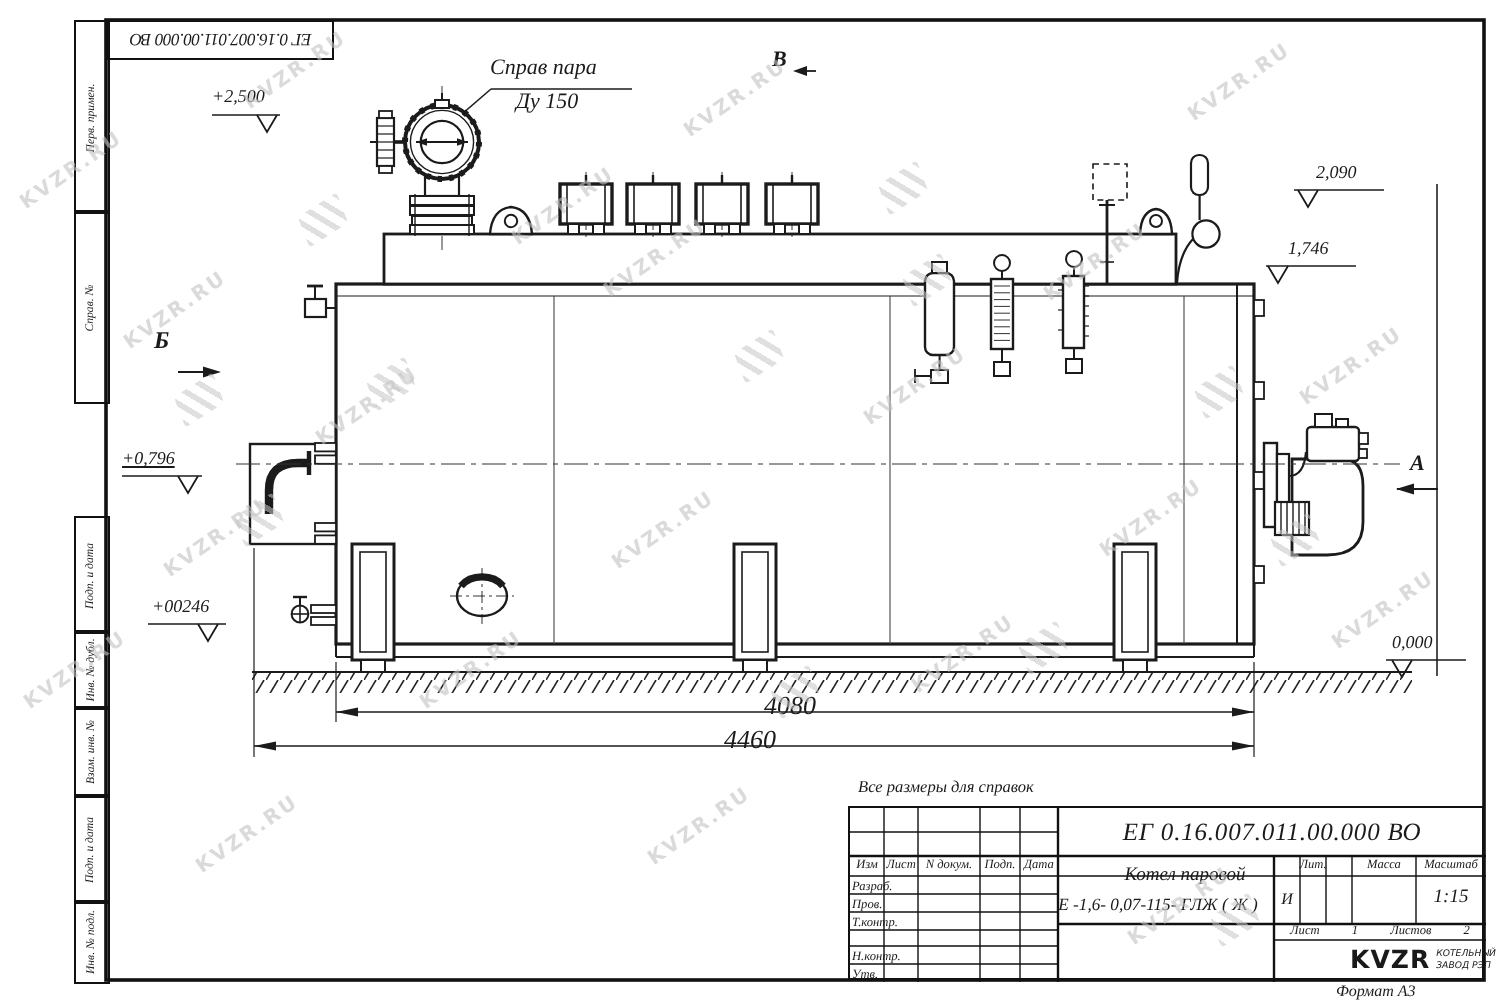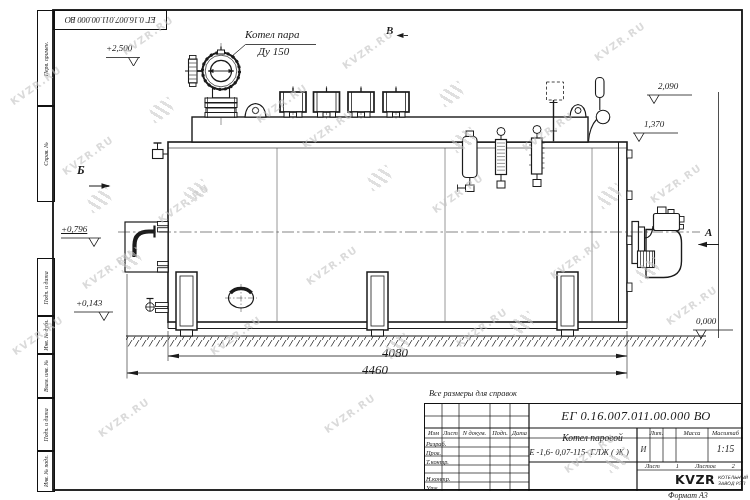--- a/index.html
+++ b/index.html
@@ -327,28 +327,28 @@
   <div class="mbox" style="top:353px;height:44px;">
       <span>Взам. инв. №</span>
     </div>
   <div class="mbox" style="top:397px;height:53px;">
       <span>Подп. и дата</span>
     </div>
   <div class="mbox" style="top:450px;height:40px;">
       <span>Инв. № подл.</span>
     </div>
 
-  <div class="dtxt" style="left:245px;top:29px;font-size:11px;">Котел пара</div>
+  <div class="dtxt" style="left:245px;top:29px;font-size:11px;">Справ пара</div>
   <div class="dtxt" style="left:258px;top:46px;font-size:11px;">Ду 150</div>
 
   <div class="dtxt elev" style="left:106px;top:44px;">+2,500</div>
   <div class="dtxt elev" style="left:658px;top:82px;">2,090</div>
-  <div class="dtxt elev" style="left:644px;top:120px;">1,370</div>
+  <div class="dtxt elev" style="left:644px;top:120px;">1,746</div>
   <div class="dtxt elev" style="left:61px;top:225px;text-decoration:underline;">+0,796</div>
-  <div class="dtxt elev" style="left:76px;top:299px;">+0,143</div>
+  <div class="dtxt elev" style="left:76px;top:299px;">+00246</div>
   <div class="dtxt elev" style="left:696px;top:317px;">0,000</div>
 
   <div class="dtxt viewletter" style="left:77px;top:164px;">Б</div>
   <div class="dtxt viewletter" style="left:386px;top:25px;font-size:11px;">В</div>
   <div class="dtxt viewletter" style="left:705px;top:227px;font-size:11px;">А</div>
 
   <div class="dtxt dim" style="left:382px;top:346px;">4080</div>
   <div class="dtxt dim" style="left:362px;top:363px;">4460</div>
 
   <div class="dtxt" style="left:429px;top:390px;font-size:8.3px;">Все размеры для справок</div>

